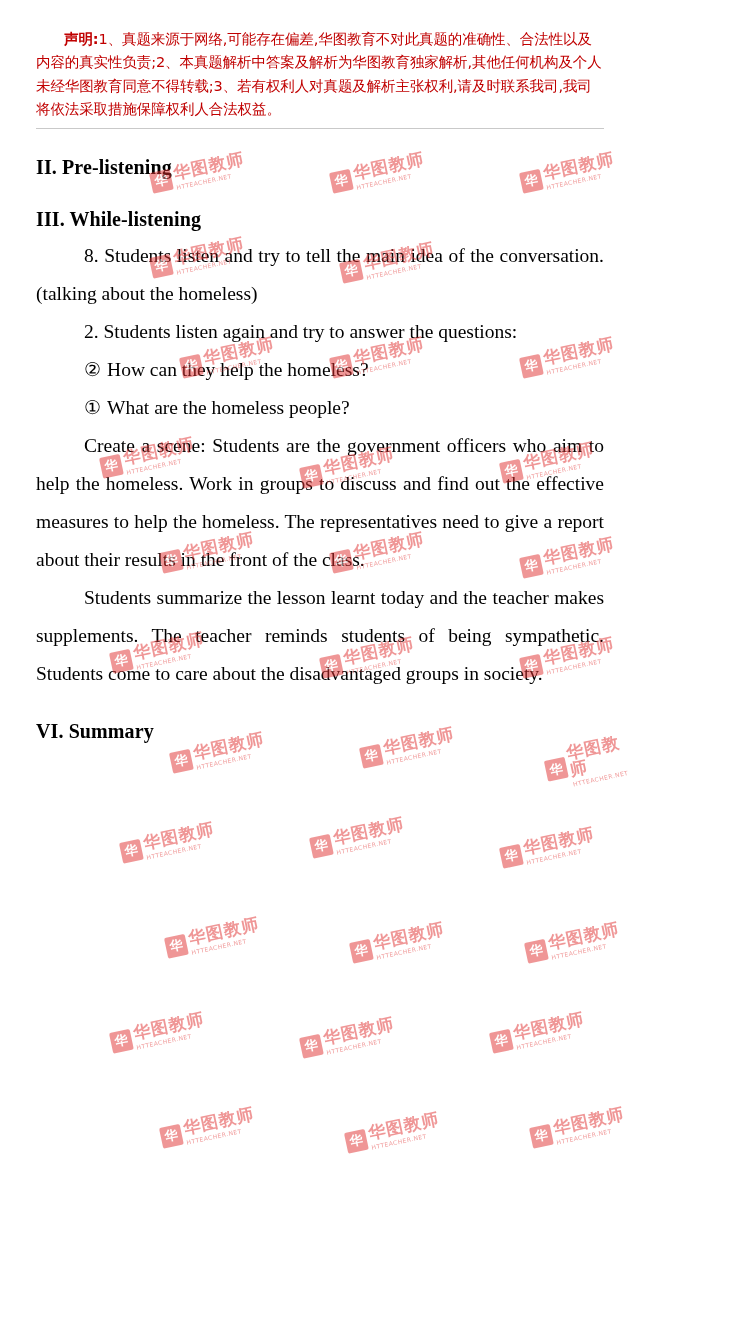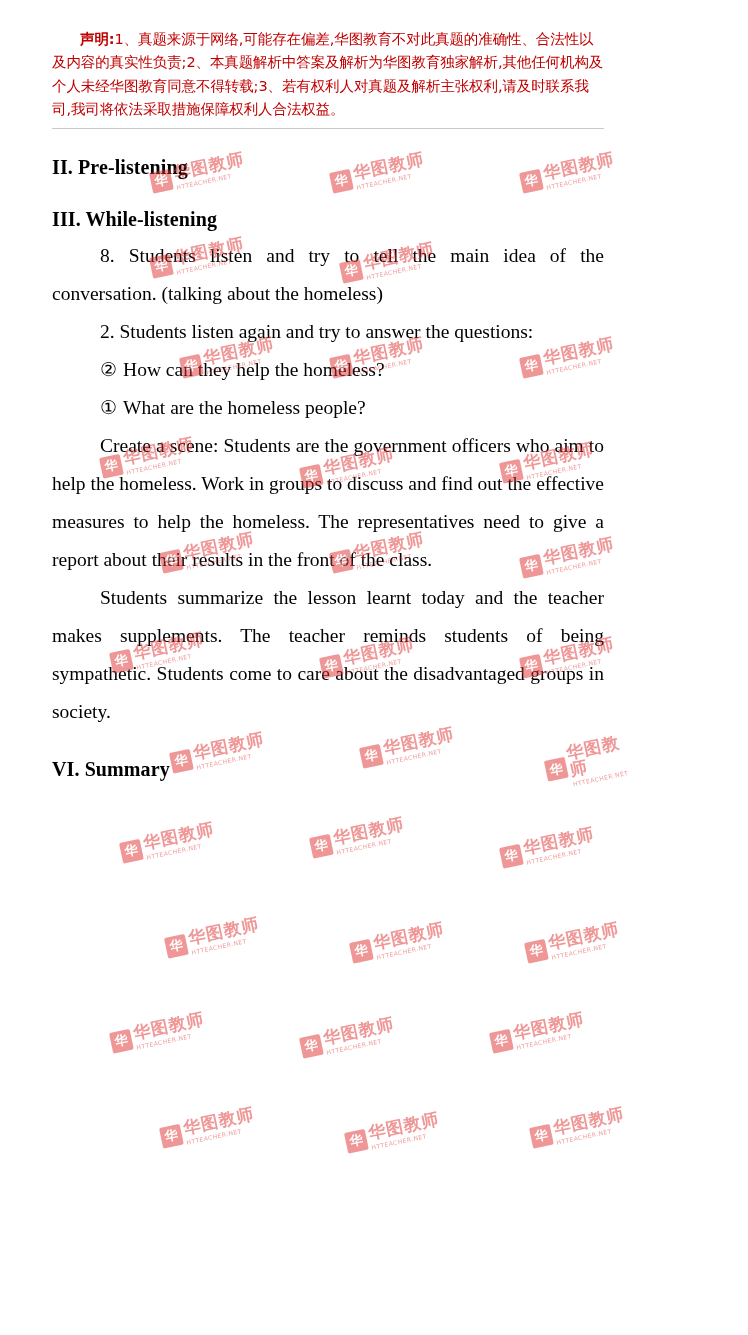--- a/index.html
+++ b/index.html
@@ -13,21 +13,21 @@
     font-family: "Liberation Serif", serif;
     color: #000000;
     position: relative;
     overflow: hidden;
   }
   .page {
     position: relative;
     width: 640px;
     height: 1335px;
     box-sizing: border-box;
-    padding: 28px 36px 0 52px;
+    padding: 28px 36px 0 36px;
   }
 
   
   .disclaimer {
     color: #c00000;
     font-family: "DejaVu Sans", sans-serif;
     font-size: 14.5px;
     line-height: 1.62;
     text-indent: 28px;
     border-bottom: 1px solid #c9c9c9;

